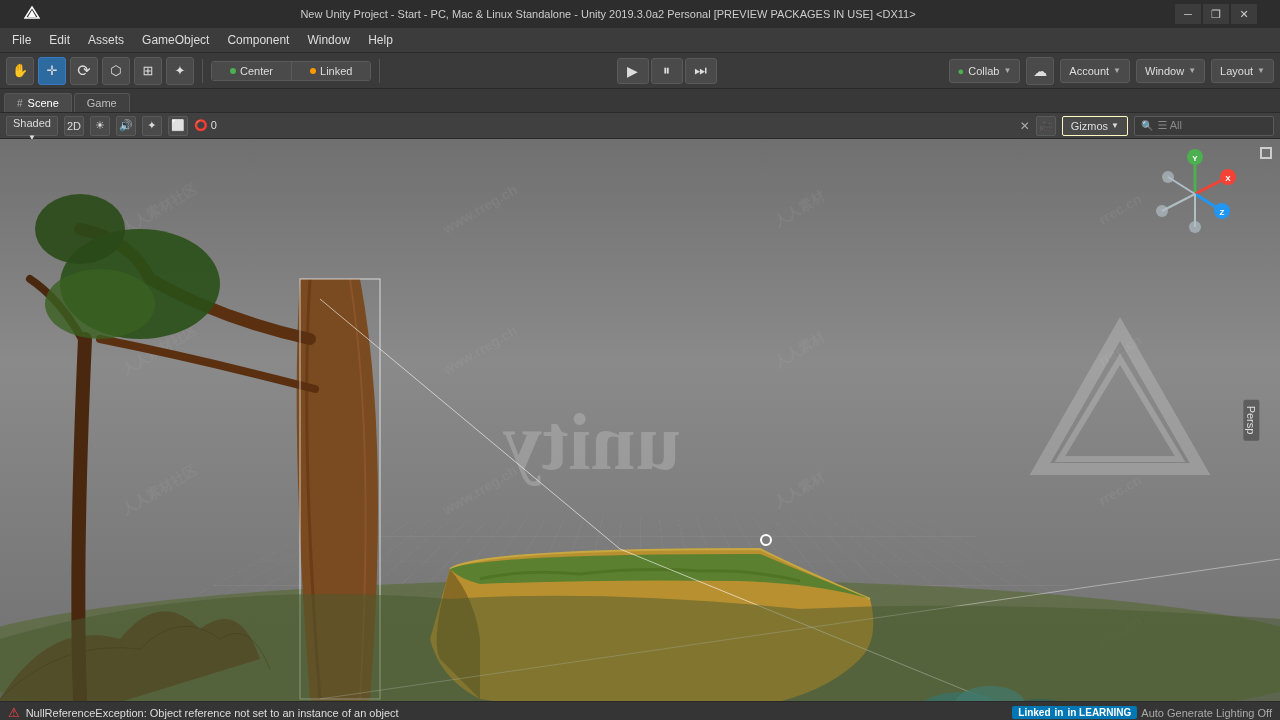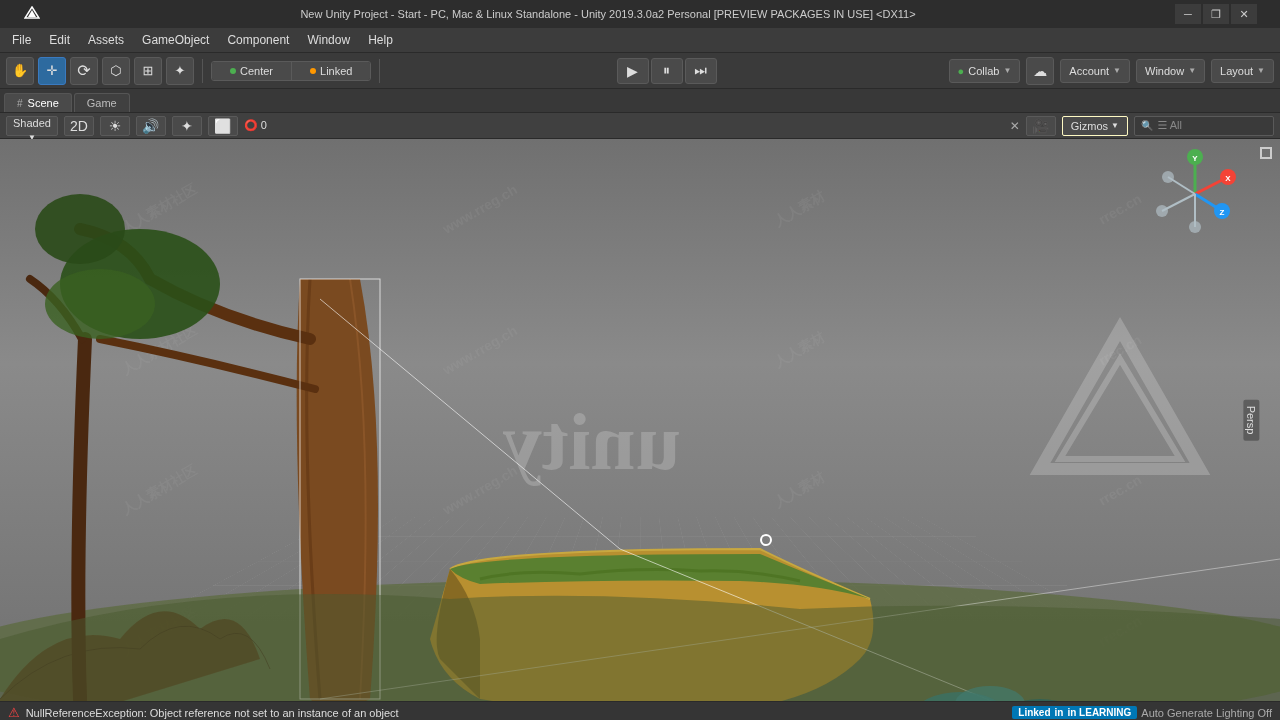--- a/index.html
+++ b/index.html
@@ -141,26 +141,26 @@
     }
     .scene-dropdown {
       height: 20px; padding: 0 6px;
       background: #4a4a4a;
       border: 1px solid #5a5a5a;
       border-radius: 2px;
       color: #ddd; font-size: 11px; cursor: pointer;
       display: flex; align-items: center; gap: 4px; flex-direction: column;
     }
     .scene-icon-btn {
-      width: 30px; height: 20px;
+      width: 20px; height: 20px;
       background: #4a4a4a;
       border: 1px solid #5a5a5a;
       border-radius: 2px;
       color: #ddd; cursor: pointer;
-      display: flex; align-items: center; justify-content: center; font-size: 14px;
+      display: flex; align-items: center; justify-content: center; font-size: 11px;
     }
     .scene-counter { font-size: 11px; color: #ddd; }
     .scene-right { margin-left: auto; display: flex; align-items: center; gap: 6px; }
     .gizmos-btn {
       height: 20px; padding: 0 8px;
       background: #4a4a4a; border: 1px solid #fef9c3; border-radius: 2px;
       color: #ddd; font-size: 11px; cursor: pointer;
       display: flex; align-items: center; gap: 3px;
     }
     .search-box {

